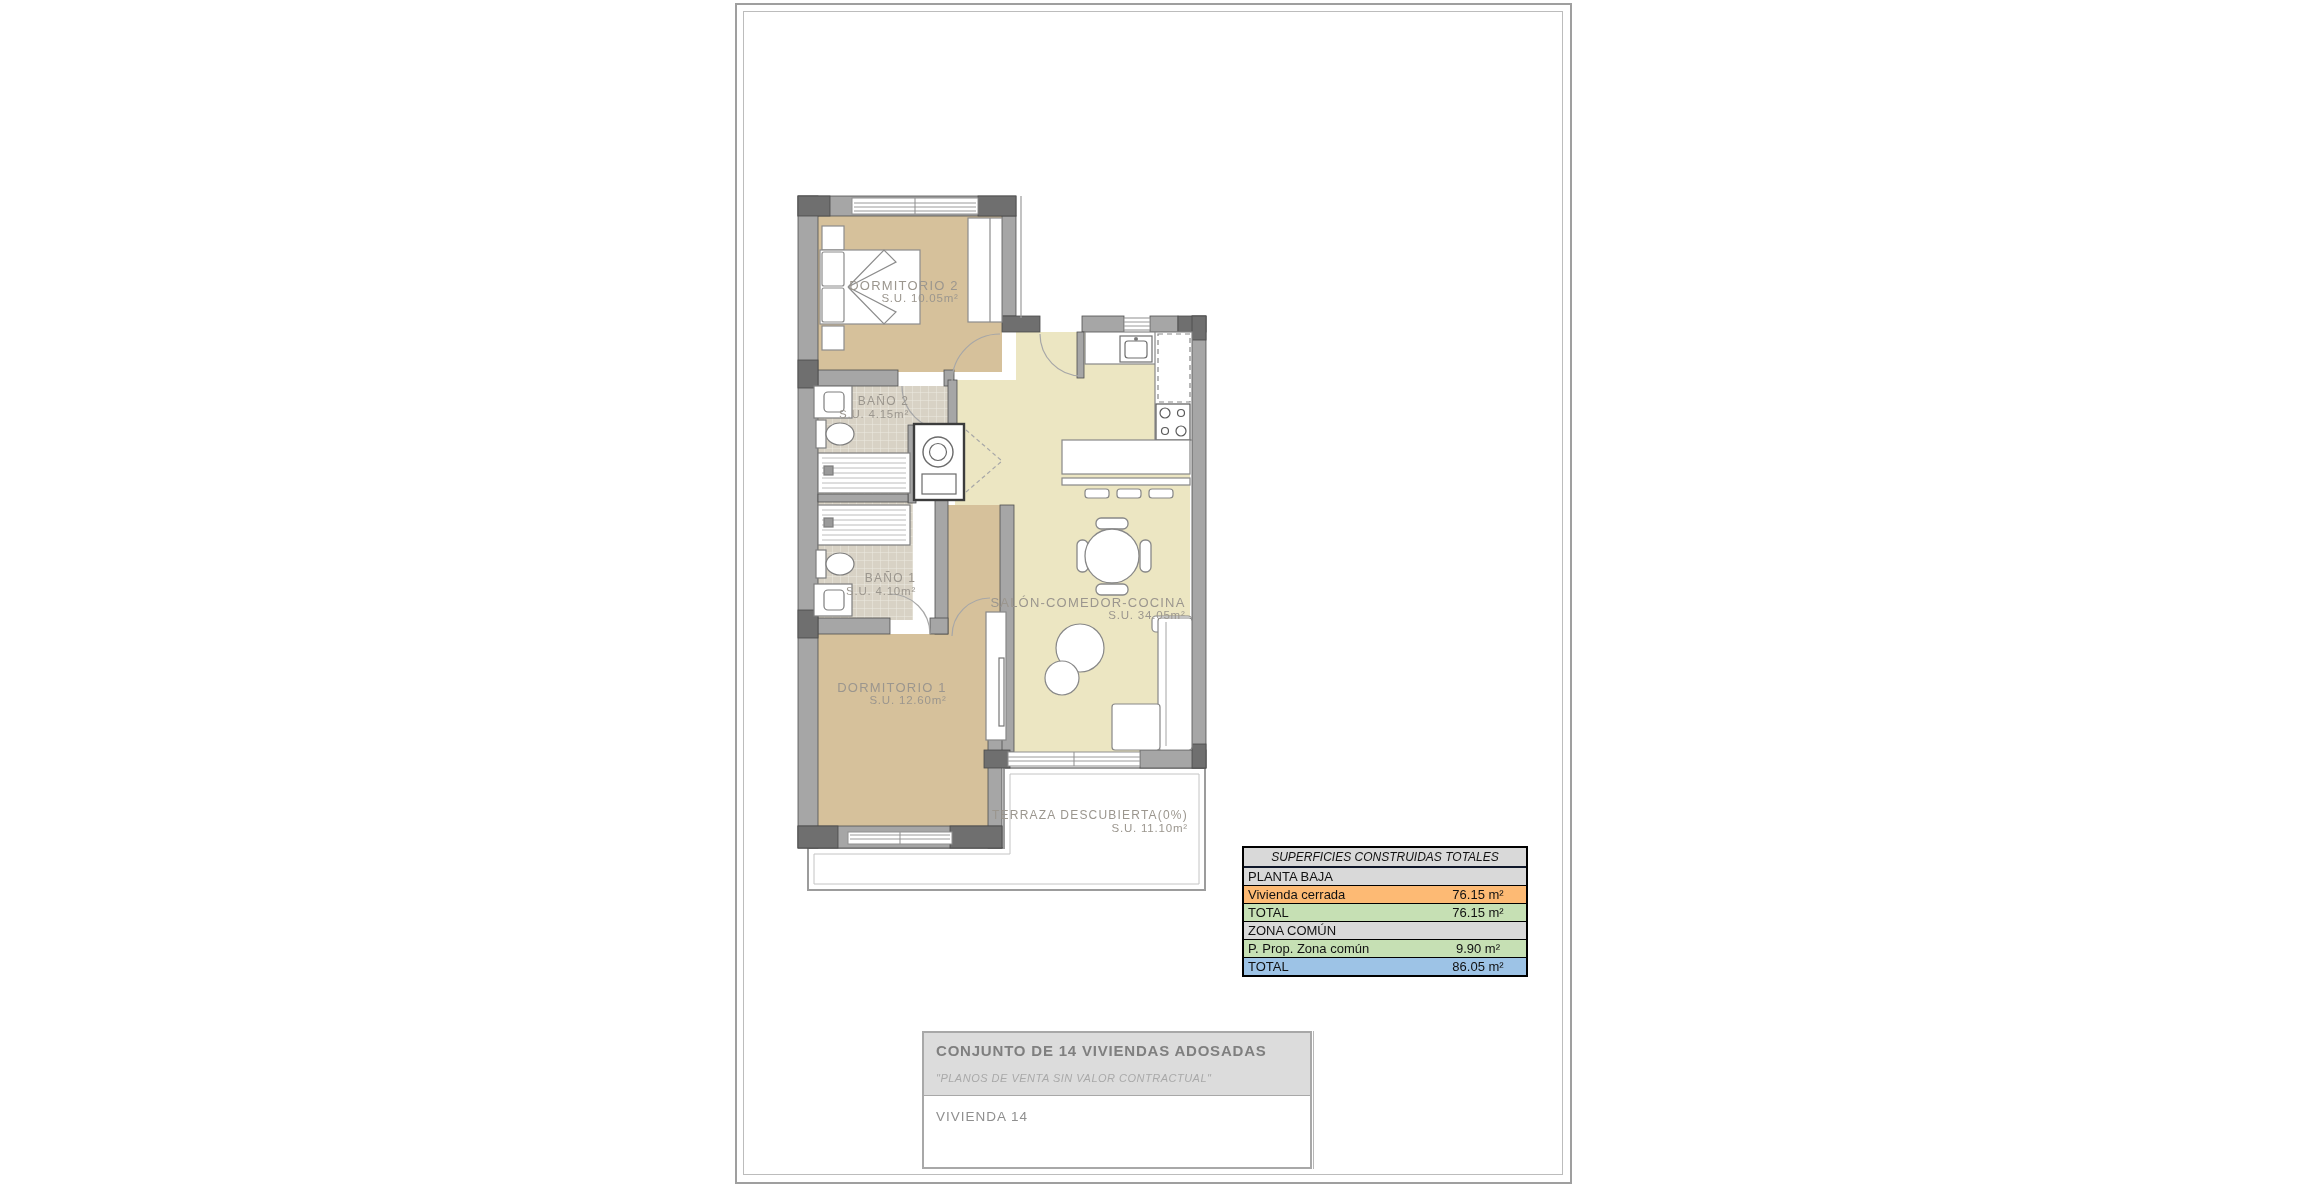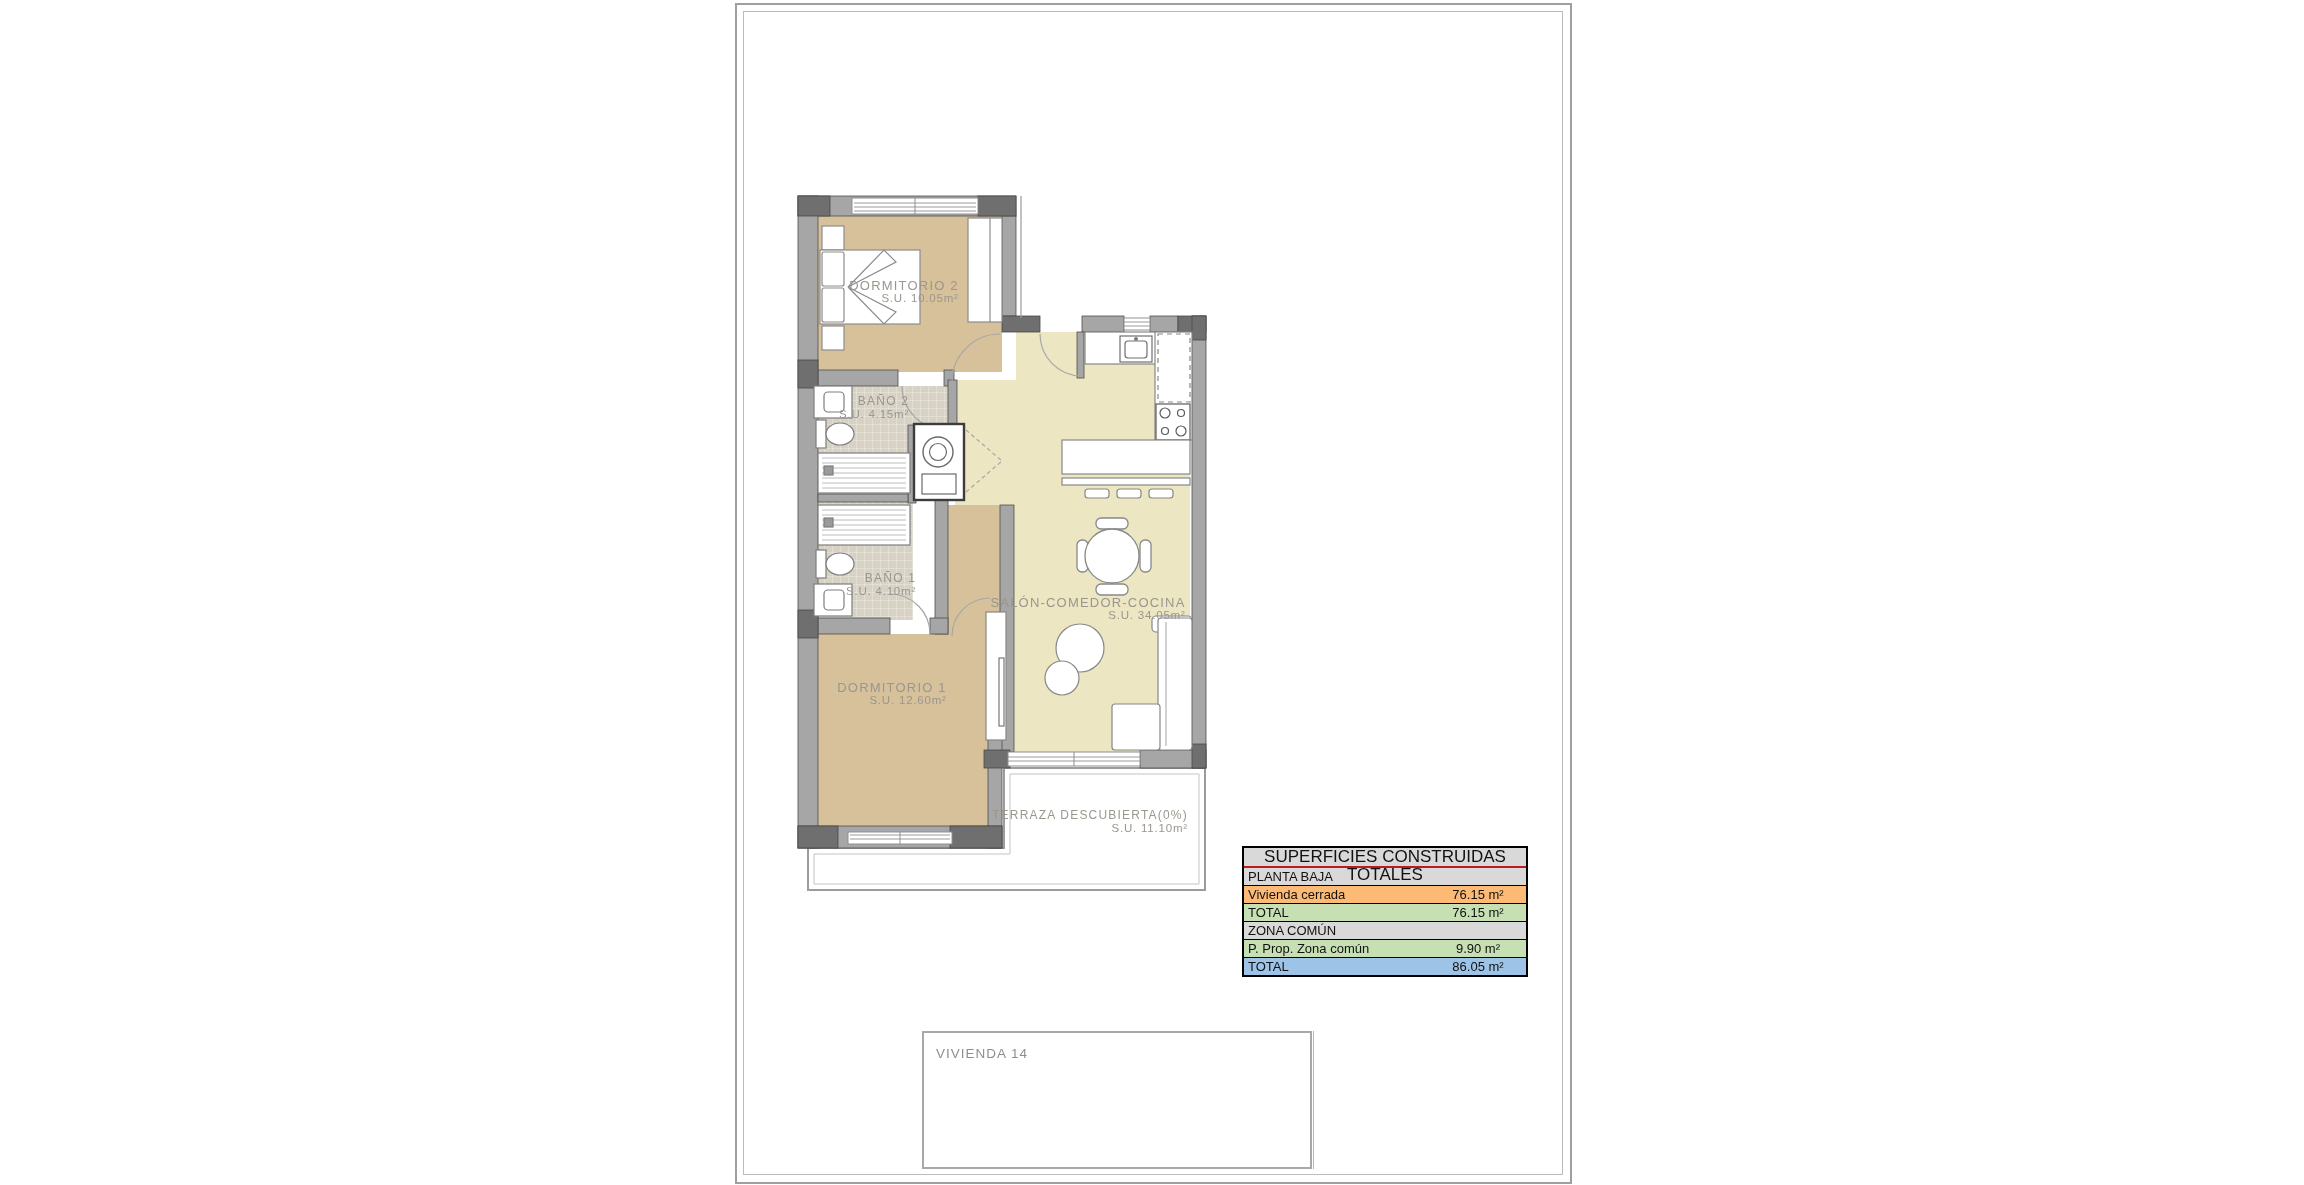--- a/index.html
+++ b/index.html
@@ -14,21 +14,21 @@
   
   .plan-label{position:absolute;transform:translateX(-50%);text-align:right;
       color:#9b968e;letter-spacing:1.2px;white-space:nowrap;line-height:13px;}
   .plan-label .rname{font-size:13px;}
   .plan-label .rarea{font-size:11.5px;letter-spacing:0.8px;}
 
   
   .areas-table{left:1242px;top:846px;width:282px;border:2px solid #000;background:#fff;
       font-size:13px;color:#111;}
   .t-header{height:18px;line-height:18px;text-align:center;background:#d9d9d9;
-      border-bottom:2px solid #b91c1c;font-size:17px;}
+      border-bottom:2px solid #0f172a;font-size:12px;font-style:italic;}
   .t-row{display:flex;height:17px;line-height:17px;border-bottom:1px solid #000;}
   .t-row:last-child{border-bottom:none;}
   .t-label{flex:1;padding-left:4px;overflow:hidden;}
   .t-value{width:88px;text-align:center;padding-right:4px;}
   .bg-section{background:#d9d9d9;flex-direction:column;}
   .bg-plain{background:#fdba74;}
   .bg-subtotal{background:#c6e0b4;}
   .bg-total{background:#9dc3e6;}
 
   
@@ -282,17 +282,21 @@
     <span class="t-label">P. Prop. Zona común</span>
     <span class="t-value">9.90 m²</span>
   </div>
   <div class="t-row bg-total">
     <span class="t-label">TOTAL</span>
     <span class="t-value">86.05 m²</span>
   </div>
 </div>
 
 <div class="abs title-block">
+  <div class="tb-top">
+    <div class="tb-project">CONJUNTO DE 14 VIVIENDAS ADOSADAS</div>
+    <div class="tb-disclaimer">"PLANOS DE VENTA SIN VALOR CONTRACTUAL"</div>
+  </div>
   <div class="tb-bottom">
     <div class="tb-unit">VIVIENDA 14</div>
   </div>
 </div>
 <div class="abs tb-sideline"></div>
 
 </body></html>

